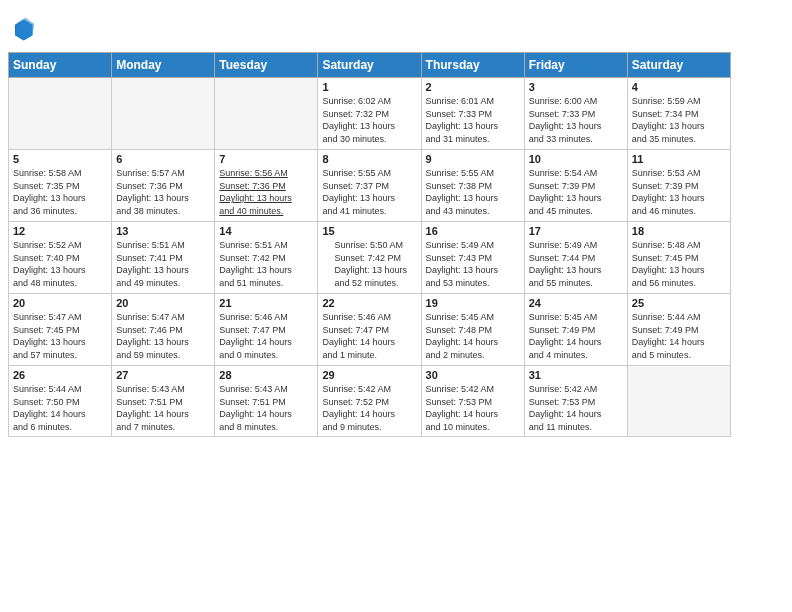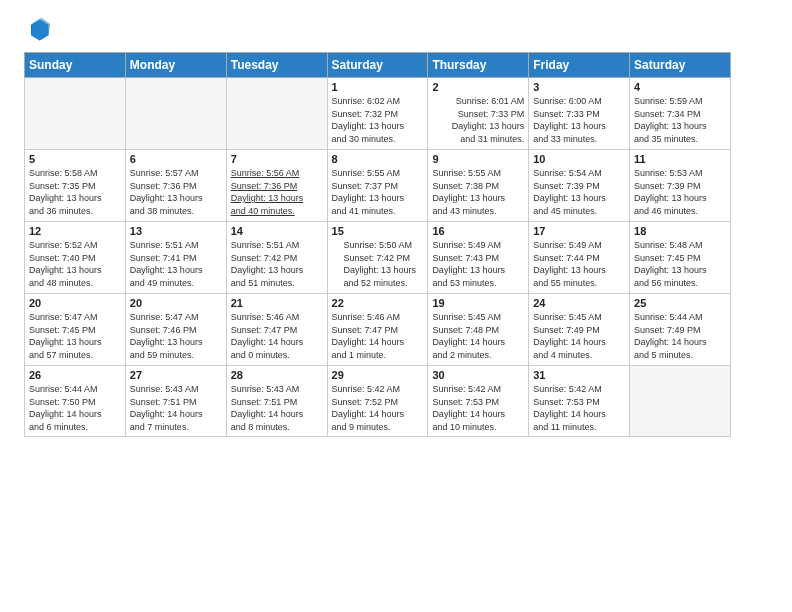--- a/index.html
+++ b/index.html
@@ -6,21 +6,21 @@
     body {
       width: 792px;
       height: 612px;
       font-family: Arial, sans-serif;
       background: #fff;
       overflow: hidden;
     }
     .page {
       width: 751px;
       height: 612px;
-      padding: 16px 20px 10px 24px;
+      padding: 16px 20px 10px 8px;
     }
     .header {
       display: flex;
       align-items: flex-start;
       justify-content: space-between;
       margin-bottom: 8px;
     }
     .logo {
       display: flex;
       align-items: center;
@@ -133,21 +133,21 @@
           <td class="empty"></td>
           <td>
             <div class="day-num">1</div>
             <div class="day-info" style="white-space: pre-line;">Sunrise: 6:02 AM
 Sunset: 7:32 PM
 Daylight: 13 hours
 and 30 minutes.</div>
           </td>
           <td>
             <div class="day-num">2</div>
-            <div class="day-info" style="white-space: pre-line; text-align: right;">Sunrise: 6:01 AM
+            <div class="day-info" style="white-space: pre-line;">Sunrise: 6:01 AM
 Sunset: 7:33 PM
 Daylight: 13 hours
 and 31 minutes.</div>
           </td>
           <td>
             <div class="day-num">3</div>
             <div class="day-info" style="white-space: pre-line;">Sunrise: 6:00 AM
 Sunset: 7:33 PM
 Daylight: 13 hours
 and 33 minutes.</div>

